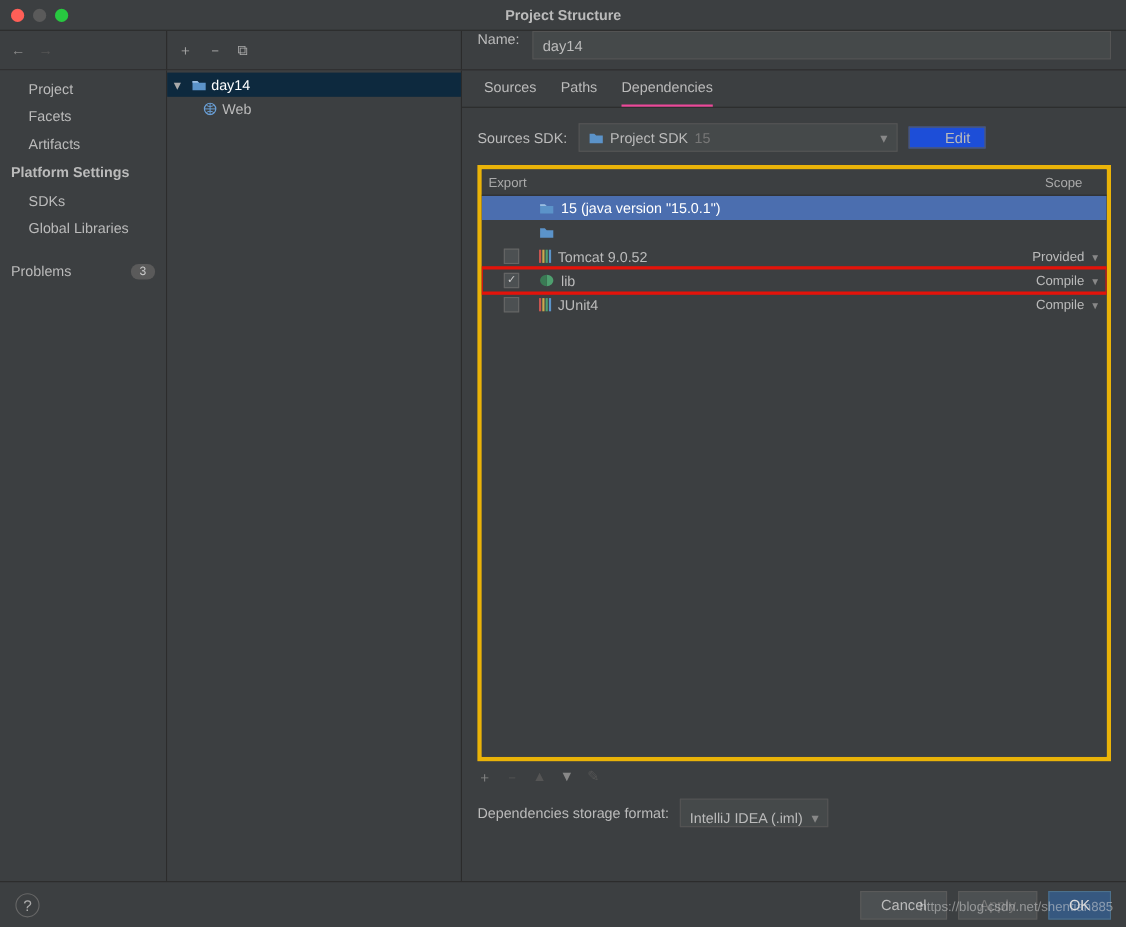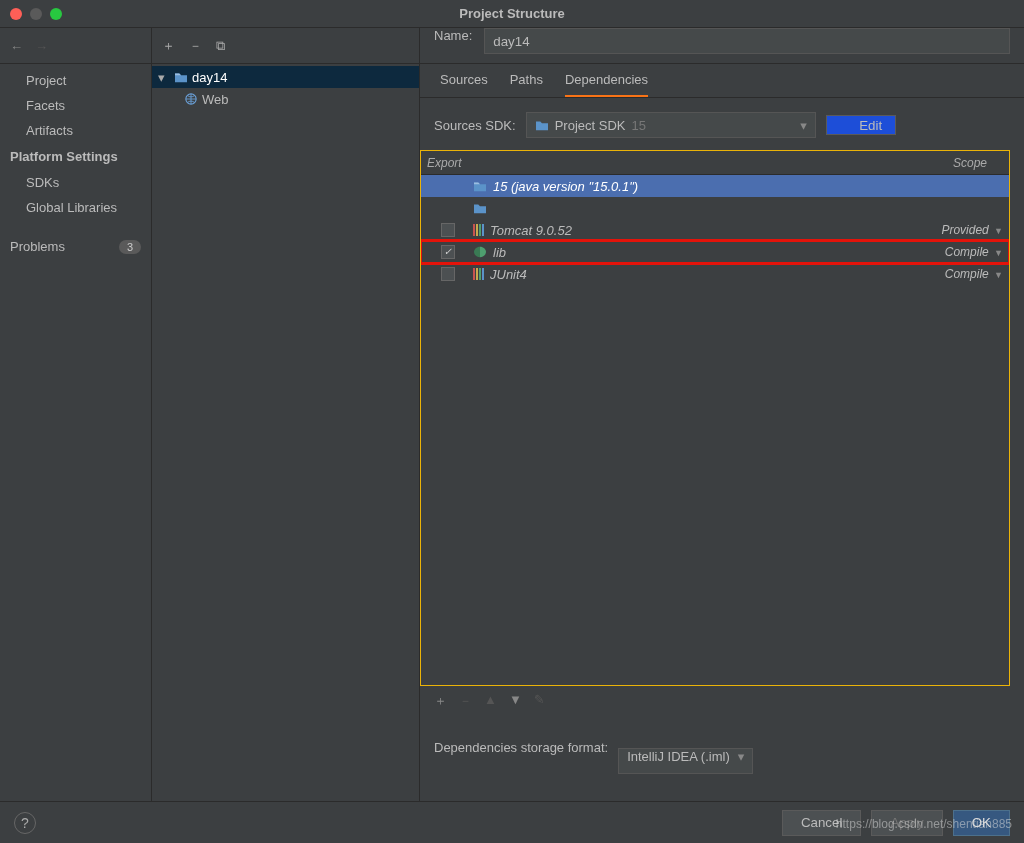--- a/index.html
+++ b/index.html
@@ -81,28 +81,28 @@
 .tree-row.selected { background: #0d293e; color:#fff; }
 .tree-arrow { width:12px; color:#aaa; }
 .tree-indent { width:22px; }
 .folder-icon { width:14px; height:12px; }
 .tree-label { color:#bbb; }
 .tree-row.selected .tree-label { color:#fff; }
 
 .right-panel { flex:1; display:flex; flex-direction:column; }
 .tabs { display:flex; gap:22px; padding: 8px 20px 0 20px; border-bottom:1px solid #2b2b2b; height:34px;}
 .tab { color:#bbb; padding-bottom:6px; cursor:pointer; }
-.tab.active { color:#bbb; border-bottom:2px solid #f97316; }
+.tab.active { color:#bbb; border-bottom:2px solid #ec4899; }
 
 .module-sdk-row { display:flex; align-items:center; gap:10px; padding: 14px 14px 8px 14px; }
 .sdk-select { flex:none; width:290px; background:#45494a; border:1px solid #555; color:#bbb; height:26px; display:flex; align-items:center; padding:0 8px; gap:6px; }
 .sdk-select .chev { margin-left:auto; color:#888;}
 .edit-btn { width:70px; height:20px; background:#1d4ed8; border:1px solid #5a5a5a; color:#bbb; cursor:pointer;padding-left:20px; }
 
-.dep-table-wrap { margin: 4px 14px 0 0; border:1px solid #eab308;font-style:italic; }
+.dep-table-wrap { margin: 4px 14px 0 14px; border:4px solid #eab308; }
 .dep-header { display:flex; background:#3c3f41; border-bottom:1px solid #2b2b2b; height:24px; align-items:center;}
 .col-export { width:48px; padding-left:6px; color:#aaa; font-size:12px;}
 .col-name { flex:1; }
 .col-scope { width:78px; text-align:center; color:#aaa; font-size:12px;}
 .dep-body { height:510px; overflow:auto; background:#3c3f41;}
 .dep-row { display:flex; align-items:center; height:22px; }
 .dep-row .col-export { display:flex; align-items:center; justify-content:center;}
 .dep-row .dep-checkbox { width:14px; height:14px; background:#4c5052; border:1px solid #666; }
 .dep-row .dep-checkbox.checked::after { content:"✓"; color:#ccc; font-size:10px; display:block; text-align:center; line-height:12px;}
 .dep-row .dep-label { flex:1; display:flex; align-items:center; gap:6px; padding-left:4px;}
@@ -110,21 +110,21 @@
 .dep-row.selected { background:#4b6eaf; color:#fff; }
 .dep-row.selected .dep-label { color:#fff; }
 .dep-row.module-src .dep-label span { color:#4f94d4; }
 .scope .caret { font-size:9px; color:#888; margin-left:2px; }
 
 .lib-icon { display:inline-flex; gap:1px; }
 .lib-bar { width:2px; height:12px; }
 
 .table-toolbar { padding: 6px 14px; display:flex; gap:12px; color:#888;}
 .storage-row { display:flex; align-items:center; gap:10px; padding:4px 14px;}
-.storage-select { background:#45494a; border:1px solid #555; color:#bbb; height:26px; padding:0 8px; display:flex; align-items:flex-start; gap:8px;margin-top:28px;}
+.storage-select { background:#45494a; border:1px solid #555; color:#bbb; height:26px; padding:0 8px; display:flex; align-items:flex-end; gap:8px;}
 
 .footer {
   height: 42px;
   border-top: 1px solid #2b2b2b;
   display:flex;
   align-items:center;
   padding: 0 14px;
   gap:10px;
 }
 .help-circle { width:22px; height:22px; border:1px solid #666; border-radius:50%; color:#aaa; display:flex; align-items:center; justify-content:center; font-size:14px; cursor:pointer;}

